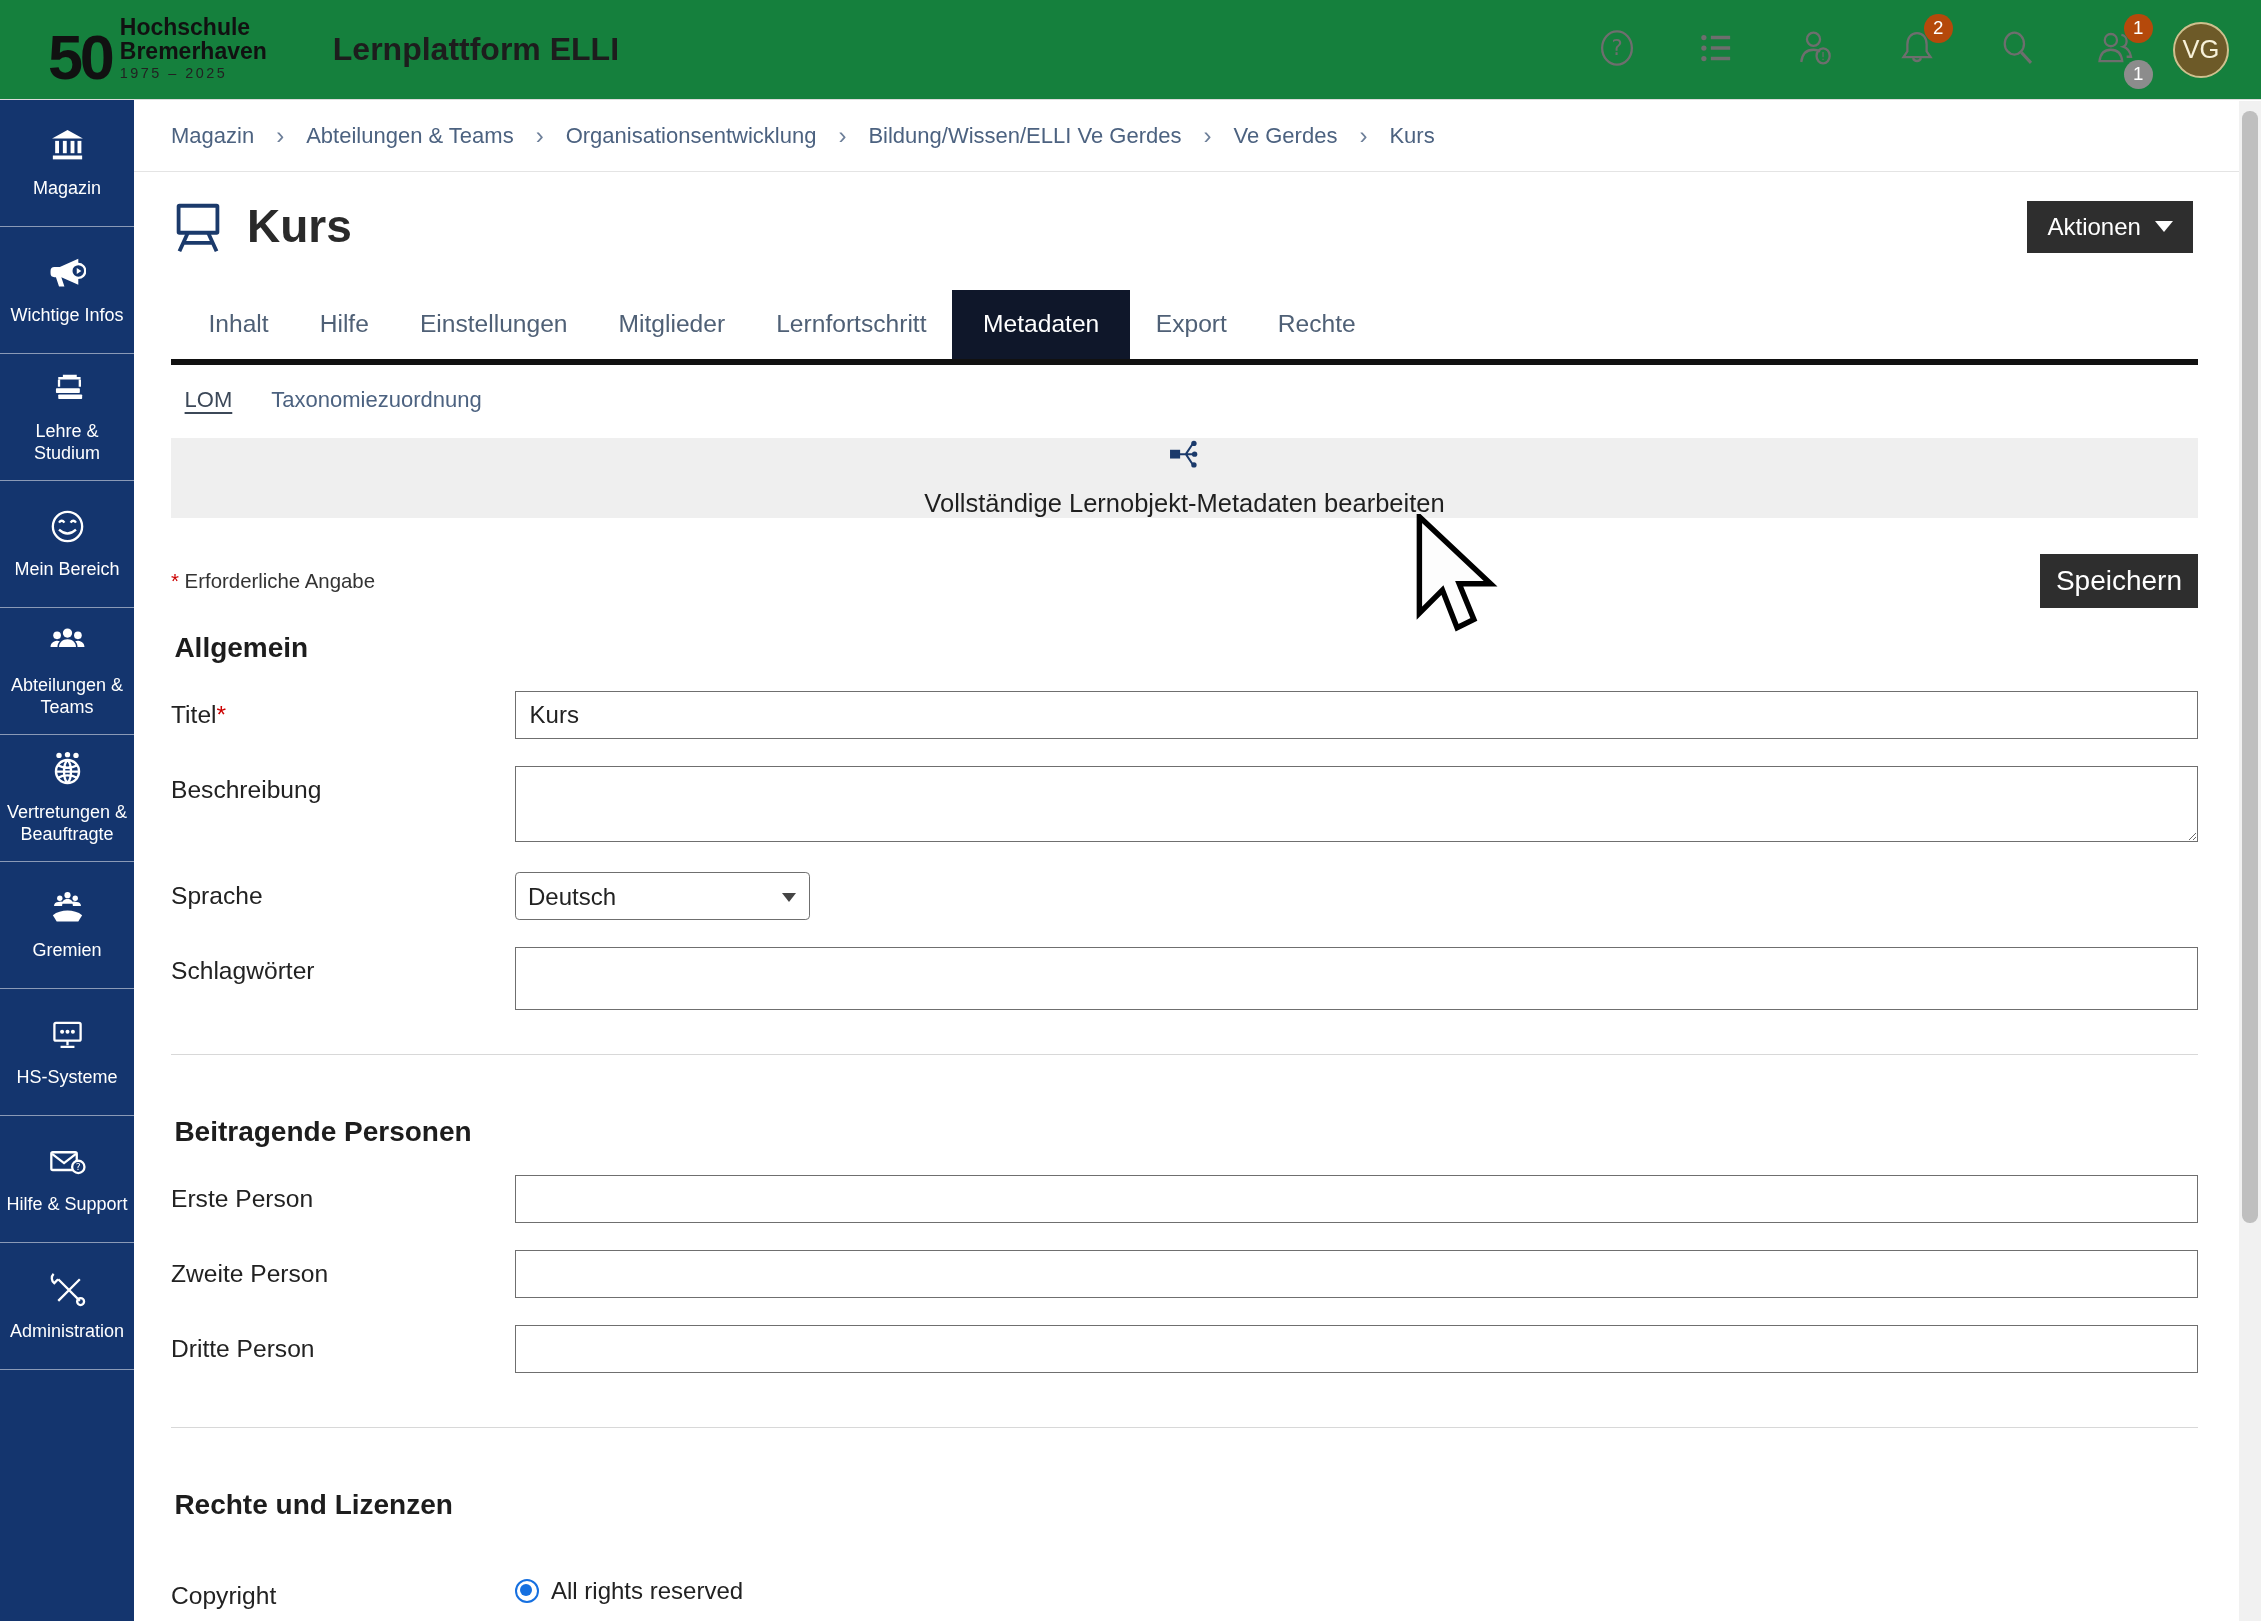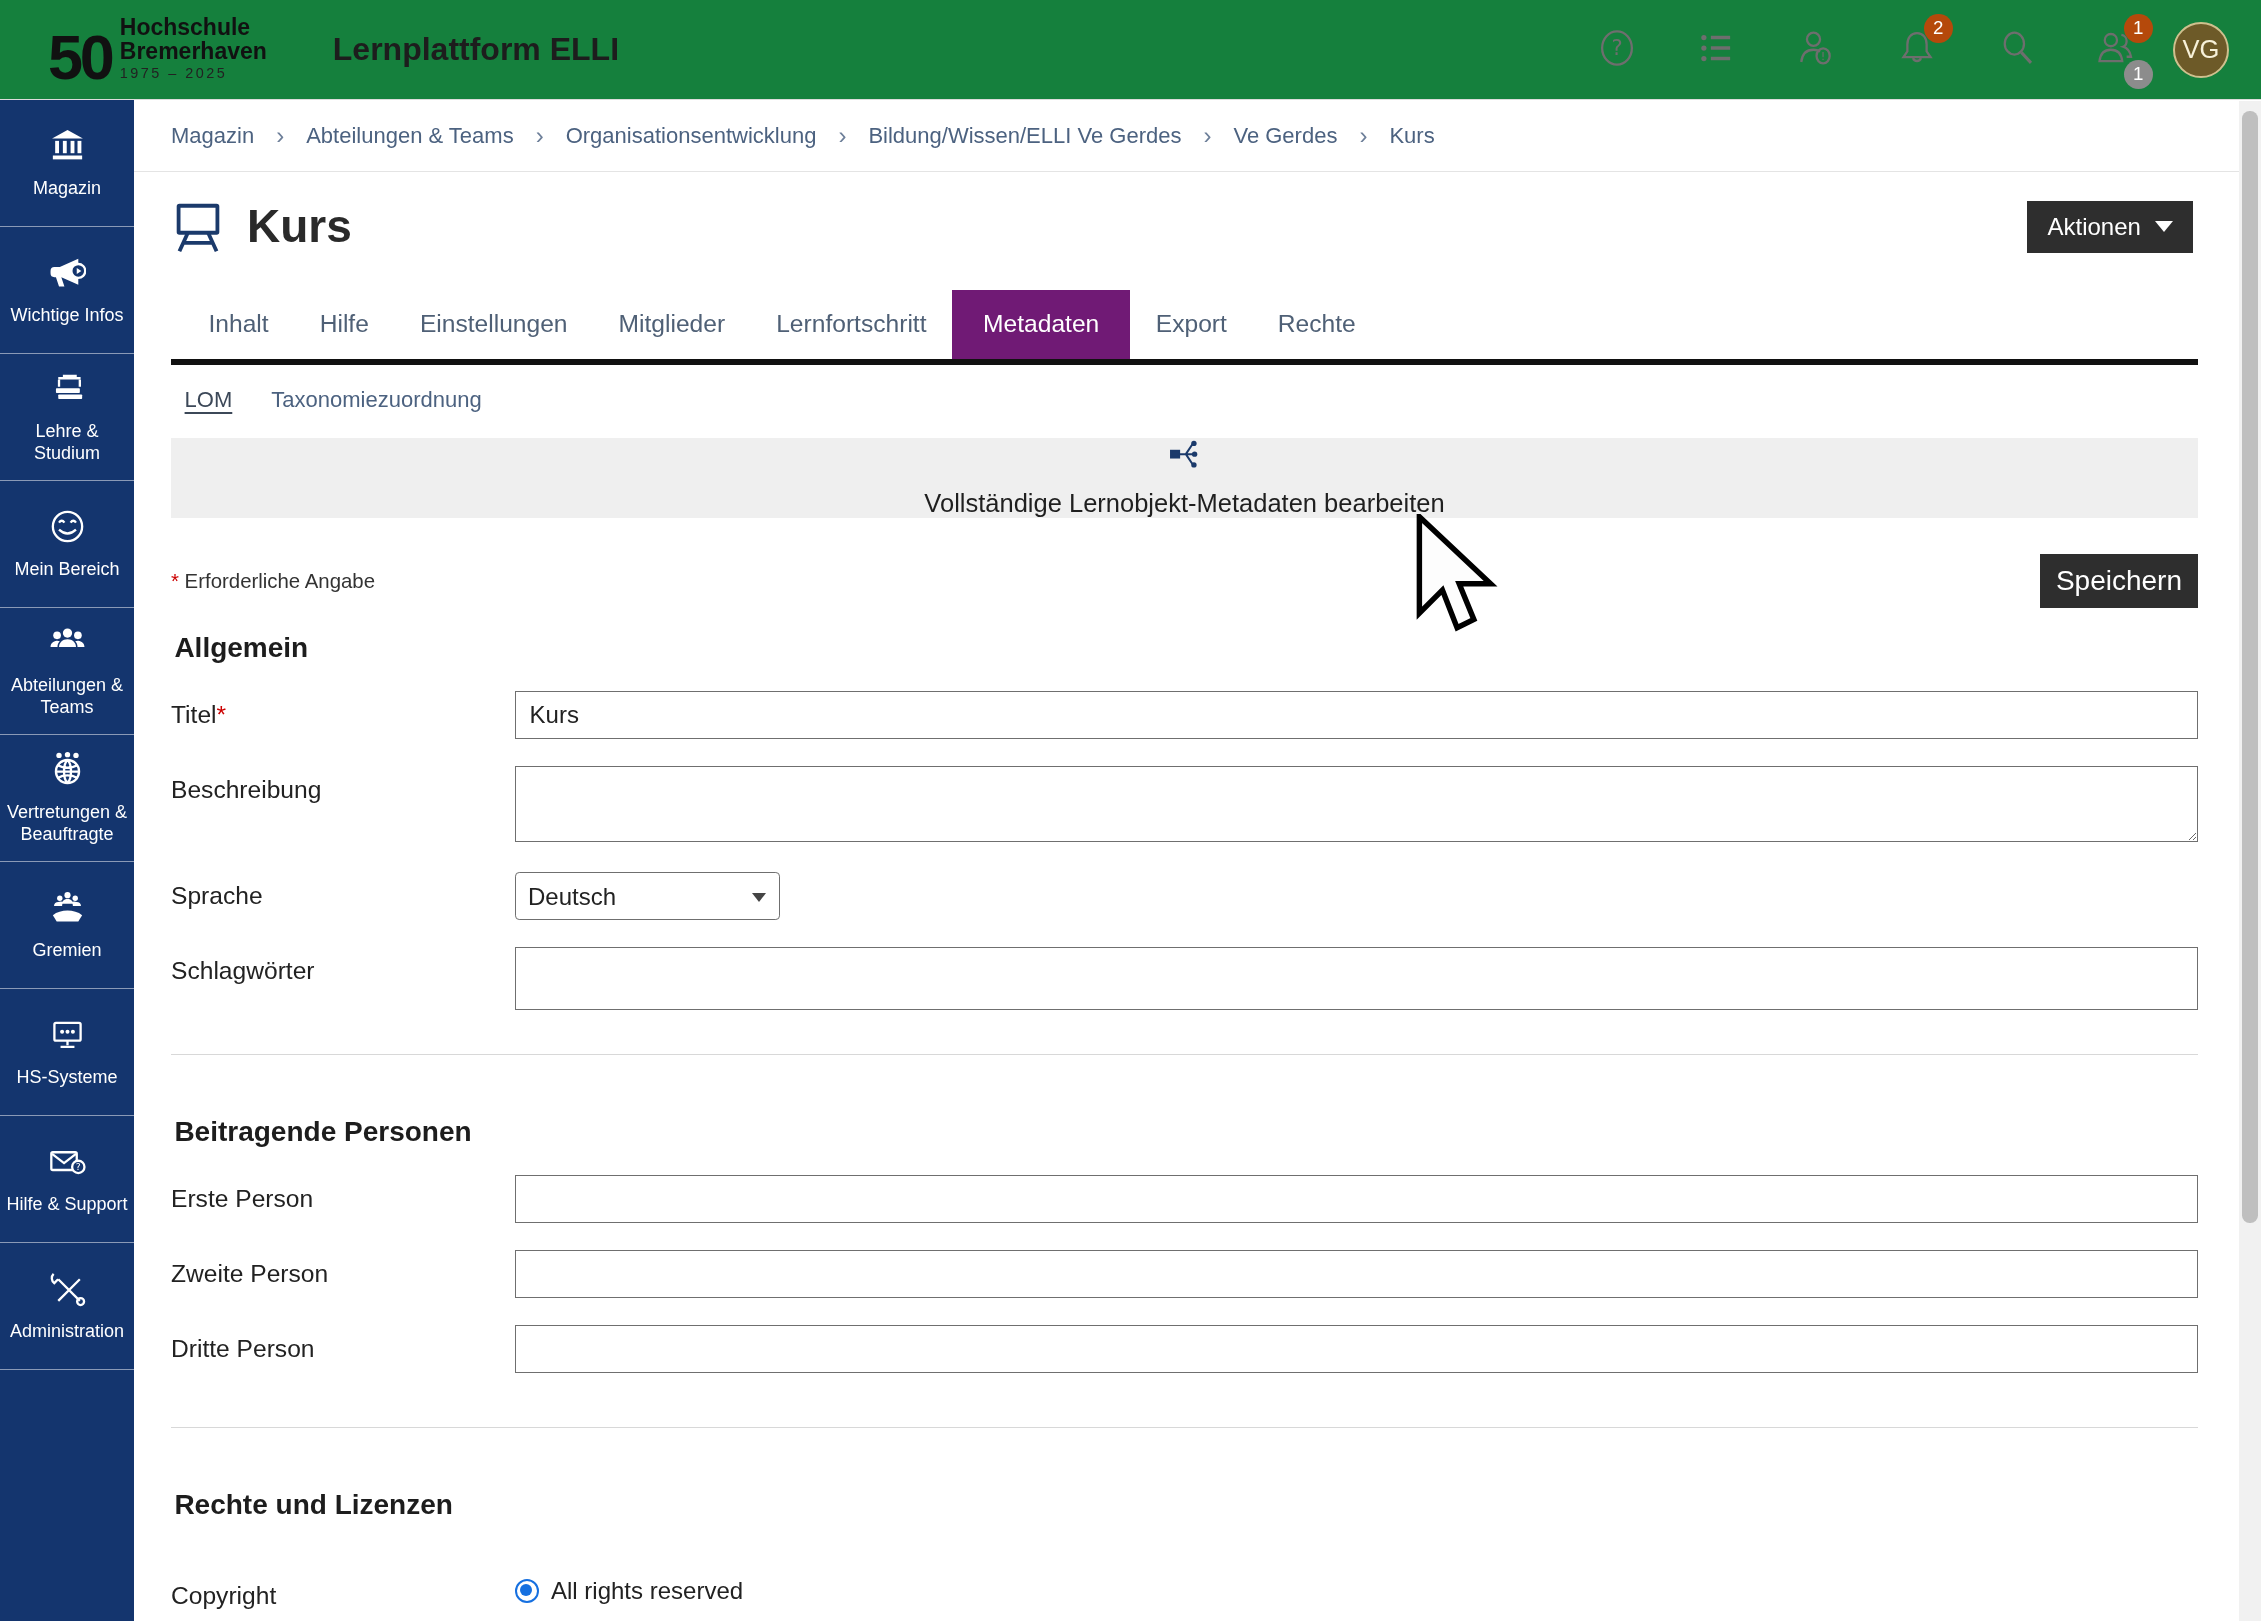--- a/index.html
+++ b/index.html
@@ -48,21 +48,21 @@
   .title-row { margin-top:27px; display:flex; align-items:center; gap:22px; position:relative; }
   .title-row svg { width:54px; height:54px; }
   .page-title { font-size:46px; font-weight:bold; color:#2a2a2a; }
   .btn-dark { background:#2e2e2e; color:#fff; border:none; font-size:24px; padding:12px 20.4px;
               cursor:pointer; font-family:inherit; display:flex; align-items:center; gap:13.6px; }
   .actions-btn { position:absolute; right:5.1px; top:1.7px; }
   .caret { width:0; height:0; border-left:9.3px solid transparent; border-right:9.3px solid transparent; border-top:11px solid #fff; }
 
   .tabs { margin-top:37px; display:flex; align-items:stretch; padding-left:12px; }
   .tab { font-size:24.6px; color:#4f6076; padding:20.4px 25.5px; cursor:pointer; }
-  .tab.active { background:#701a75; color:#fff; padding:20.4px 31px; }
+  .tab.active { background:#0f172a; color:#fff; padding:20.4px 31px; }
   .tab-underline { height:6px; background:#111; margin:0 0 0 0; }
   .subtabs { display:flex; gap:39px; padding:22px 0 0 13.6px; font-size:22px; }
   .subtab { color:#4c6280; cursor:pointer; }
   .subtab.active { color:#3c4858; text-decoration:underline; text-underline-offset:5.1px; }
 
   .banner { margin-top:25.5px; height:80px; background:#efefef; display:flex; align-items:center; justify-content:space-between; gap:18.7px; cursor:pointer;flex-direction:column; }
   .banner svg { width:41px; height:41px; }
   .banner-label { font-size:25.5px; color:#1f1f1f; }
 
   .save-row { margin-top:36px; display:flex; align-items:center; justify-content:space-between; }
@@ -70,21 +70,21 @@
   .req { color:#cc0000; }
   .section-h { font-size:28px; font-weight:bold; color:#1d1d1d; margin-top:24px; padding-left:3.4px; }
 
   .frow { display:flex; margin-top:27px; }
   .flabel { width:344px; font-size:24.6px; color:#222; padding-top:10.2px; flex-shrink:0; }
   .fctrl { flex:1; }
   input[type=text] { width:100%; height:48px; border:1.7px solid #6f6f6f; font-size:24px; padding:0 13.6px;
                      font-family:inherit; color:#222; background:#fff; }
   textarea { width:100%; height:76px; border:1.7px solid #6f6f6f; font-size:24px; padding:6.8px 13.6px;
              font-family:inherit; resize:both; background:#fff; }
-  .select-wrap { position:relative; width:265px; }
+  .select-wrap { position:relative; width:295px; }
   select { width:100%; height:48px; border:1.7px solid #6f6f6f; border-radius:4.2px; font-size:24px;
            padding:0 42px 0 12px; font-family:inherit; appearance:none; -webkit-appearance:none; background:#fff; color:#222; }
   .sel-caret { position:absolute; right:13.6px; top:20.4px; width:0; height:0; pointer-events:none;
                border-left:7.6px solid transparent; border-right:7.6px solid transparent; border-top:9.3px solid #444; }
   .divider { height:0.8px; background:#d8d8d8; margin-top:44px; }
   .gap-lg { margin-top:61px; }
 
   .radio-row { display:flex; align-items:center; gap:12px; padding-top:5.1px; }
   .radio { width:24px; height:24px; border-radius:50%; border:2.5px solid #1670e0; position:relative; flex-shrink:0; cursor:pointer; }
   .radio::after { content:""; position:absolute; left:3.4px; top:3.4px; width:12px; height:12px; border-radius:50%; background:#1670e0; }

